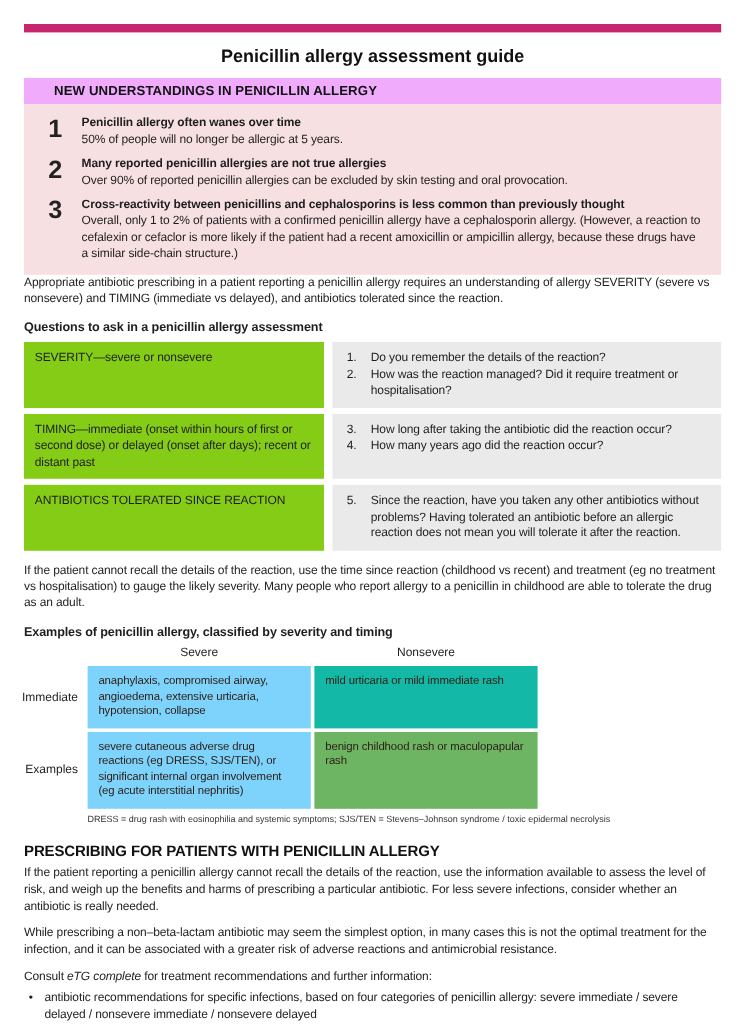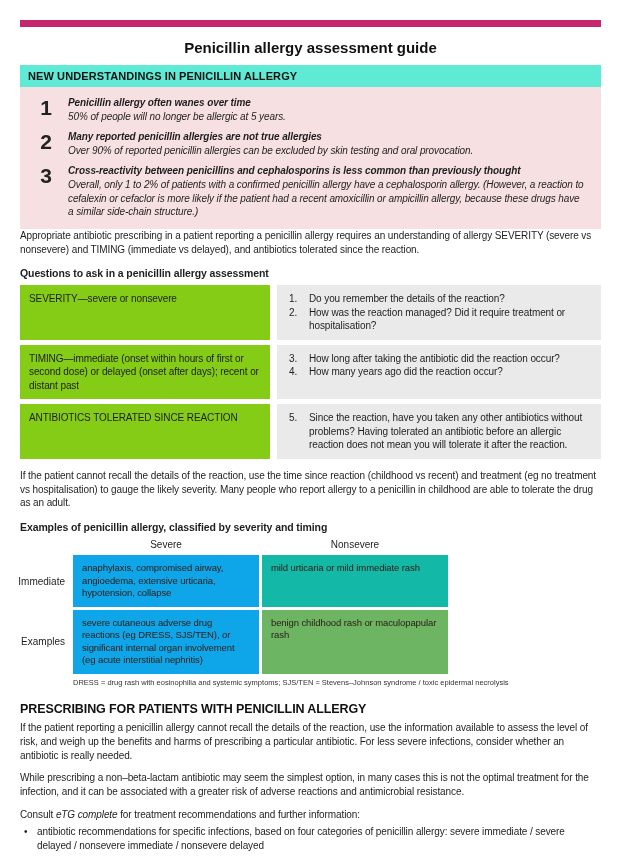--- a/index.html
+++ b/index.html
@@ -1,46 +1,46 @@
 <!DOCTYPE html>
 <html><head>
 <meta charset="utf-8">
 <style>
   html,body{margin:0;padding:0;background:#fff;}
   body{width:621px;height:862px;overflow:hidden;font-family:"Liberation Sans",sans-serif;color:#1e1e1e;}
   .page{width:581px;margin:0 auto;padding-top:20px;}
   .top-bar{height:7px;background:#c6266d;}
   h1.title{font-size:15px;font-weight:bold;text-align:center;margin:12px 0 9px;color:#111;}
   
-  .nu-header{background:#5eead4;font-size:11px;font-weight:bold;color:#111;padding:5px 8px;letter-spacing:.1px;}
+  .nu-header{background:#f0abfc;font-size:11px;font-weight:bold;color:#111;padding:5px 25px;letter-spacing:.1px;}
   .nu-body{background:#f7e0e2;padding:9px 14px 10px 4px;}
   .nu-item{display:flex;margin-bottom:7px;}
   .nu-item:last-child{margin-bottom:0;}
   .nu-num{width:44px;flex:0 0 44px;font-size:21px;font-weight:bold;text-align:center;line-height:1;padding-top:1px;color:#222;}
-  .nu-text{flex:1;font-size:10px;line-height:1.36;letter-spacing:-.1px;font-style:italic;}
+  .nu-text{flex:1;font-size:10px;line-height:1.36;letter-spacing:-.1px;}
   .nu-text .lead{font-weight:bold;display:block;}
   
   h2.sec{font-size:12.5px;font-weight:bold;color:#111;margin:15px 0 5px;letter-spacing:-.1px;}
   p.body{font-size:10px;line-height:1.38;margin:0 0 9px;letter-spacing:-.1px;}
   h3.sub{font-size:10.5px;font-weight:bold;margin:11px 0 6px;letter-spacing:-.1px;}
   
   .qa{margin-bottom:10px;}
   .qa-row{display:flex;gap:7px;margin-bottom:5px;}
   .qa-topic{flex:0 0 232px;background:#84cc16;padding:7px 9px;font-size:10px;line-height:1.35;letter-spacing:-.1px;}
   .qa-questions{flex:1;background:#eaeaea;padding:7px 9px 7px 12px;font-size:10px;line-height:1.35;letter-spacing:-.1px;}
   .q-item{display:flex;}
   .q-num{flex:0 0 20px;}
   .q-text{flex:1;}
   
   .matrix{margin:4px 0 3px 2px;}
   .m-grid{display:grid;grid-template-columns:48px 186px 186px;grid-gap:3px;}
   .m-colhead{font-size:10px;text-align:center;padding-bottom:2px;}
   .m-rowhead{font-size:10px;display:flex;align-items:center;justify-content:flex-end;padding-right:5px;text-align:right;}
   .m-cell{font-size:9.5px;line-height:1.32;padding:7px 9px;color:#2e2018;letter-spacing:-.1px;}
-  .c-red{background:#0ea5e9;}
+  .c-red{background:#7dd3fc;}
   .c-orange{background:#14b8a6;}
   .c-green{background:#6db463;}
   .m-footnote{font-size:7.5px;color:#333;margin:4px 0 0 51px;}
   
   .consult{font-size:10px;line-height:1.38;margin:0 0 3px;letter-spacing:-.1px;}
   .consult em{font-style:italic;}
   .bullets{margin:0 0 10px;}
   .bullet-item{display:flex;font-size:10px;line-height:1.38;letter-spacing:-.1px;}
   .bullet-mark{flex:0 0 13px;padding-left:4px;}
   .bullet-text{flex:1;}

